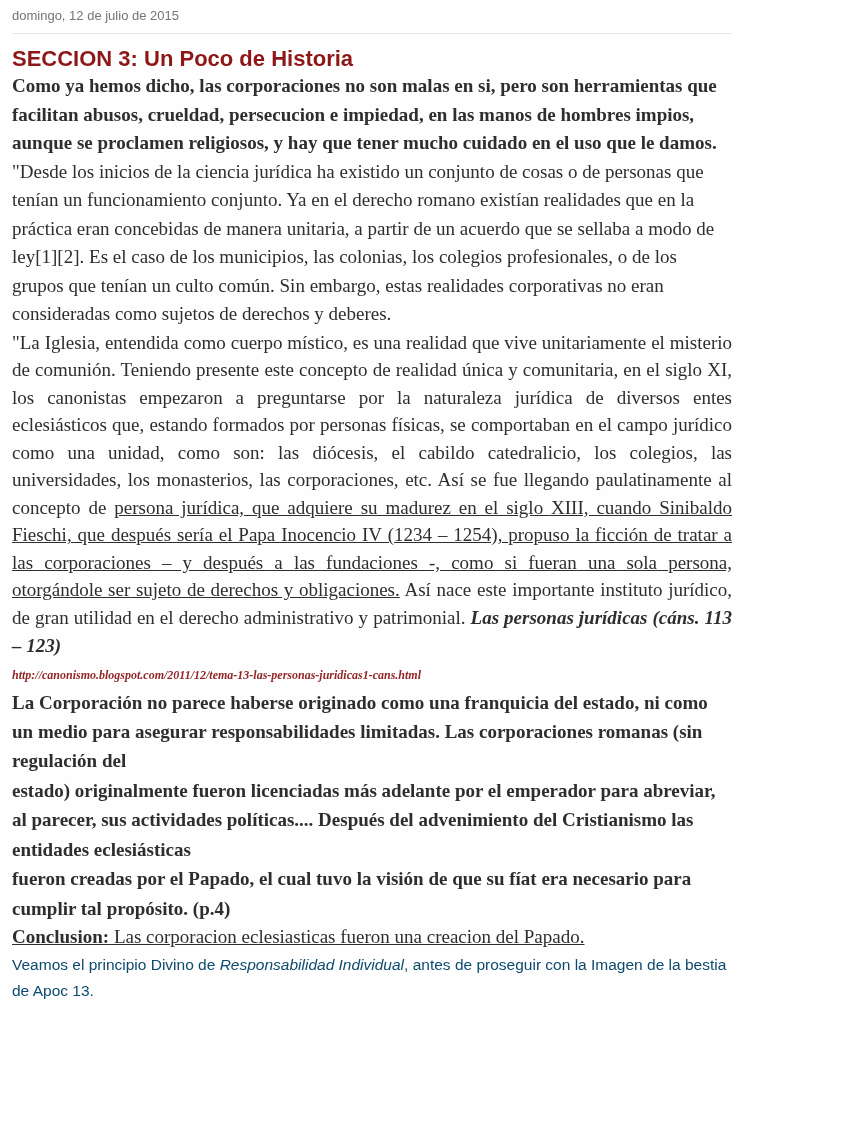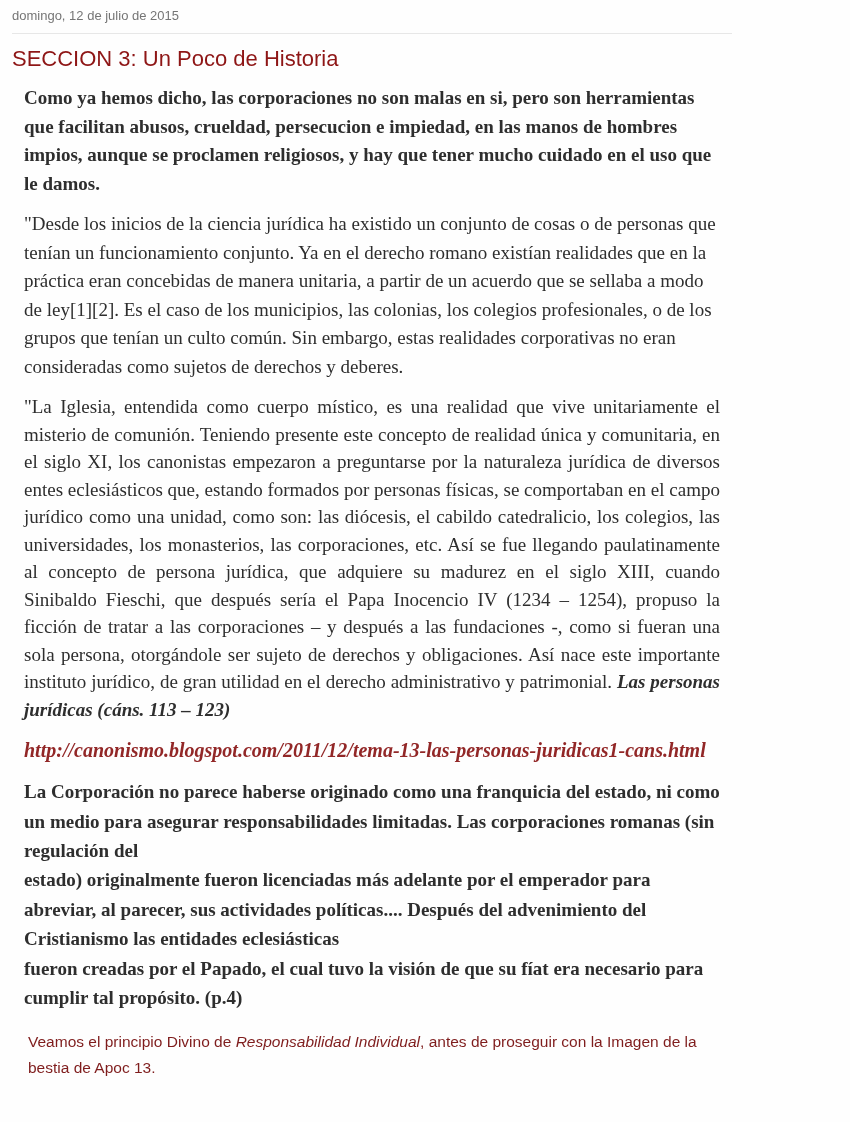--- a/index.html
+++ b/index.html
@@ -14,53 +14,53 @@
 
   .date-line {
     font-family:"Liberation Sans", sans-serif;
     font-size:13px; color:#757575; line-height:15px; margin:0;
   }
   .date-divider {
     border:0; border-top:1px solid #e7e7e7; margin:10px 0 0 0;
   }
   .post-title {
     font-family:"Liberation Sans", sans-serif;
-    font-size:22px; font-weight:normal; color:#8e1616;
+    font-size:22px; font-weight:bold; color:#8e1616;
     line-height:26px; margin:12px 0 0 0;
   }
 
-  p.serif { font-size:19px; line-height:1.5; margin:12px; }
+  p.serif { font-size:19px; line-height:1.5; margin:0; }
   p.bold  { font-weight:bold; }
   p.justify { text-align:justify; line-height:1.45; }
   p.quote-teller { line-height:1.55; }
 
   .mt-p1 { margin-top:16px; }
   .mt-p2 { margin-top:18px; }
   .mt-p3 { margin-top:16px; }
   .mt-p4 { margin-top:10px; }
   .mt-link { margin-top:4px; }
   .mt-ludwig { margin-top:30px; }
   .mt-quote { margin-top:16px;font-weight:bold; }
   .mt-conclusion { margin-top:34px; }
   .mt-closing { margin-top:32px; }
 
-  .u  { }
+  .u  { text-decoration:underline; }
   .bi { font-weight:bold; font-style:italic; }
 
   .source-link {
     display:inline-block;
     font-family:"Liberation Serif", serif;
-    font-size:20px; font-style:italic; font-weight:bold;
+    font-size:12px; font-style:italic; font-weight:bold;
     color:#922727; text-decoration:none; cursor:pointer;
     line-height:1.4;
   }
 
   p.closing {
     font-family:"Liberation Sans", sans-serif;
-    font-size:15.5px; color:#7f1d1d; line-height:1.7; margin:16px;
+    font-size:15.5px; color:#0c4a6e; line-height:1.7; margin:0;
   }
 </style>
 </head>
 <body>
 
 <div class="container">
 
   <p class="date-line">domingo, 12 de julio de 2015</p>
 
   <hr class="date-divider">
@@ -72,16 +72,17 @@
 
   <p class="serif mt-p3">"Desde los inicios de la ciencia jurídica ha existido un conjunto de cosas o de personas que tenían un funcionamiento conjunto. Ya en el derecho romano existían realidades que en la práctica eran concebidas de manera unitaria, a partir de un acuerdo que se sellaba a modo de ley[1][2].  Es el caso de los municipios, las colonias, los colegios profesionales, o de los grupos que tenían un culto común. Sin embargo, estas realidades corporativas no eran consideradas como sujetos de derechos y deberes.</p>
 
   <p class="serif justify mt-p4"><span>"La Iglesia, entendida como cuerpo místico, es una realidad que vive unitariamente el misterio de comunión. Teniendo presente este concepto de realidad única y comunitaria, en el siglo XI, los canonistas empezaron a preguntarse por la naturaleza jurídica de diversos entes eclesiásticos que, estando formados por personas físicas, se comportaban en el campo jurídico como una unidad, como son: las diócesis, el cabildo catedralicio, los colegios, las universidades, los monasterios, las corporaciones, etc. Así se fue llegando paulatinamente al concepto de </span><span class="u">persona jurídica, que adquiere su madurez en el siglo XIII, cuando Sinibaldo Fieschi, que después sería el Papa Inocencio IV (1234 – 1254), propuso la ficción de tratar a las corporaciones – y después a las fundaciones -, como si fueran una sola persona, otorgándole ser sujeto de derechos y obligaciones.</span><span> Así nace este importante instituto jurídico, de gran utilidad en el derecho administrativo y patrimonial. </span><span class="bi">Las personas jurídicas (cáns. 113 – 123)</span></p>
 
   <p class="serif mt-link"><a class="source-link">http://canonismo.blogspot.com/2011/12/tema-13-las-personas-juridicas1-cans.html</a></p>
 
 
   <p class="serif quote-teller mt-quote"><span>La Corporación no parece haberse originado como una franquicia del estado, ni como un medio para asegurar responsabilidades limitadas. Las corporaciones romanas (sin regulación del</span><br><span>estado) originalmente fueron licenciadas más adelante por el emperador para abreviar, al parecer, sus actividades políticas.... Después del advenimiento del Cristianismo las entidades eclesiásticas</span><br><span>fueron creadas por el Papado, el cual tuvo la visión de que su fíat era necesario para cumplir tal propósito. (p.4)</span></p>
 
+  <p class="serif mt-conclusion"><span class="u"><b>Conclusion:</b><span> Las corporacion eclesiasticas fueron una creacion del Papado.</span></span></p>
 
   <p class="closing mt-closing"><span>Veamos el principio Divino de </span><i>Responsabilidad Individual</i><span>, antes de proseguir con la Imagen de la bestia de Apoc 13.</span></p>
 
 </div>
 
 </body></html>

